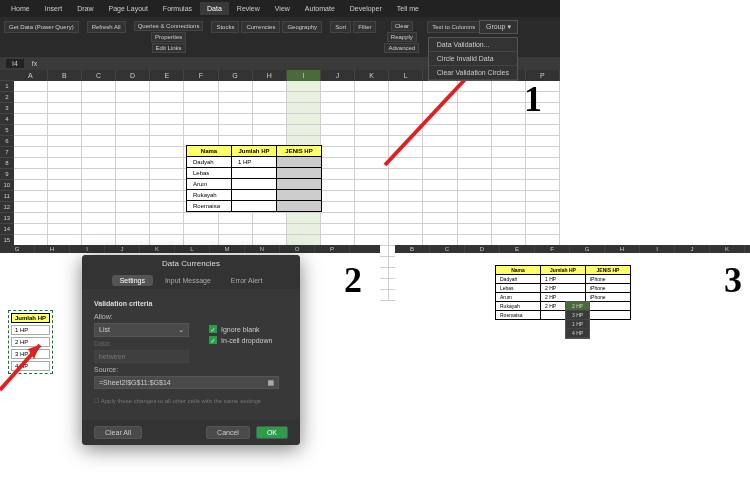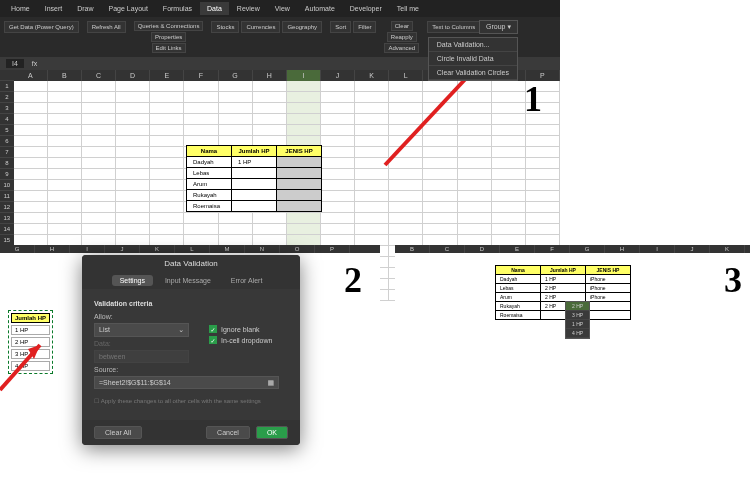--- a/index.html
+++ b/index.html
@@ -601,21 +601,21 @@
         </tr>
     <tr>
           <td>3 HP</td>
         </tr>
     <tr>
           <td>4 HP</td>
         </tr>
   </tbody>
     </table>
   <div class="dialog">
-    <div class="dlgtitle">Data Validation</div>
+    <div class="dlgtitle">Data Currencies</div>
     <div class="dlgtabs">
       <div class="dlgtab active">Settings</div>
       <div class="dlgtab">Input Message</div>
       <div class="dlgtab">Error Alert</div>
     </div>
     <div class="dlgbody">
       <div class="dlglabel" style="color:#ddd;font-weight:bold">Validation criteria</div>
       <div style="display:flex;gap:20px;align-items:flex-start">
         <div>
           <div class="dlglabel">Allow:</div>

